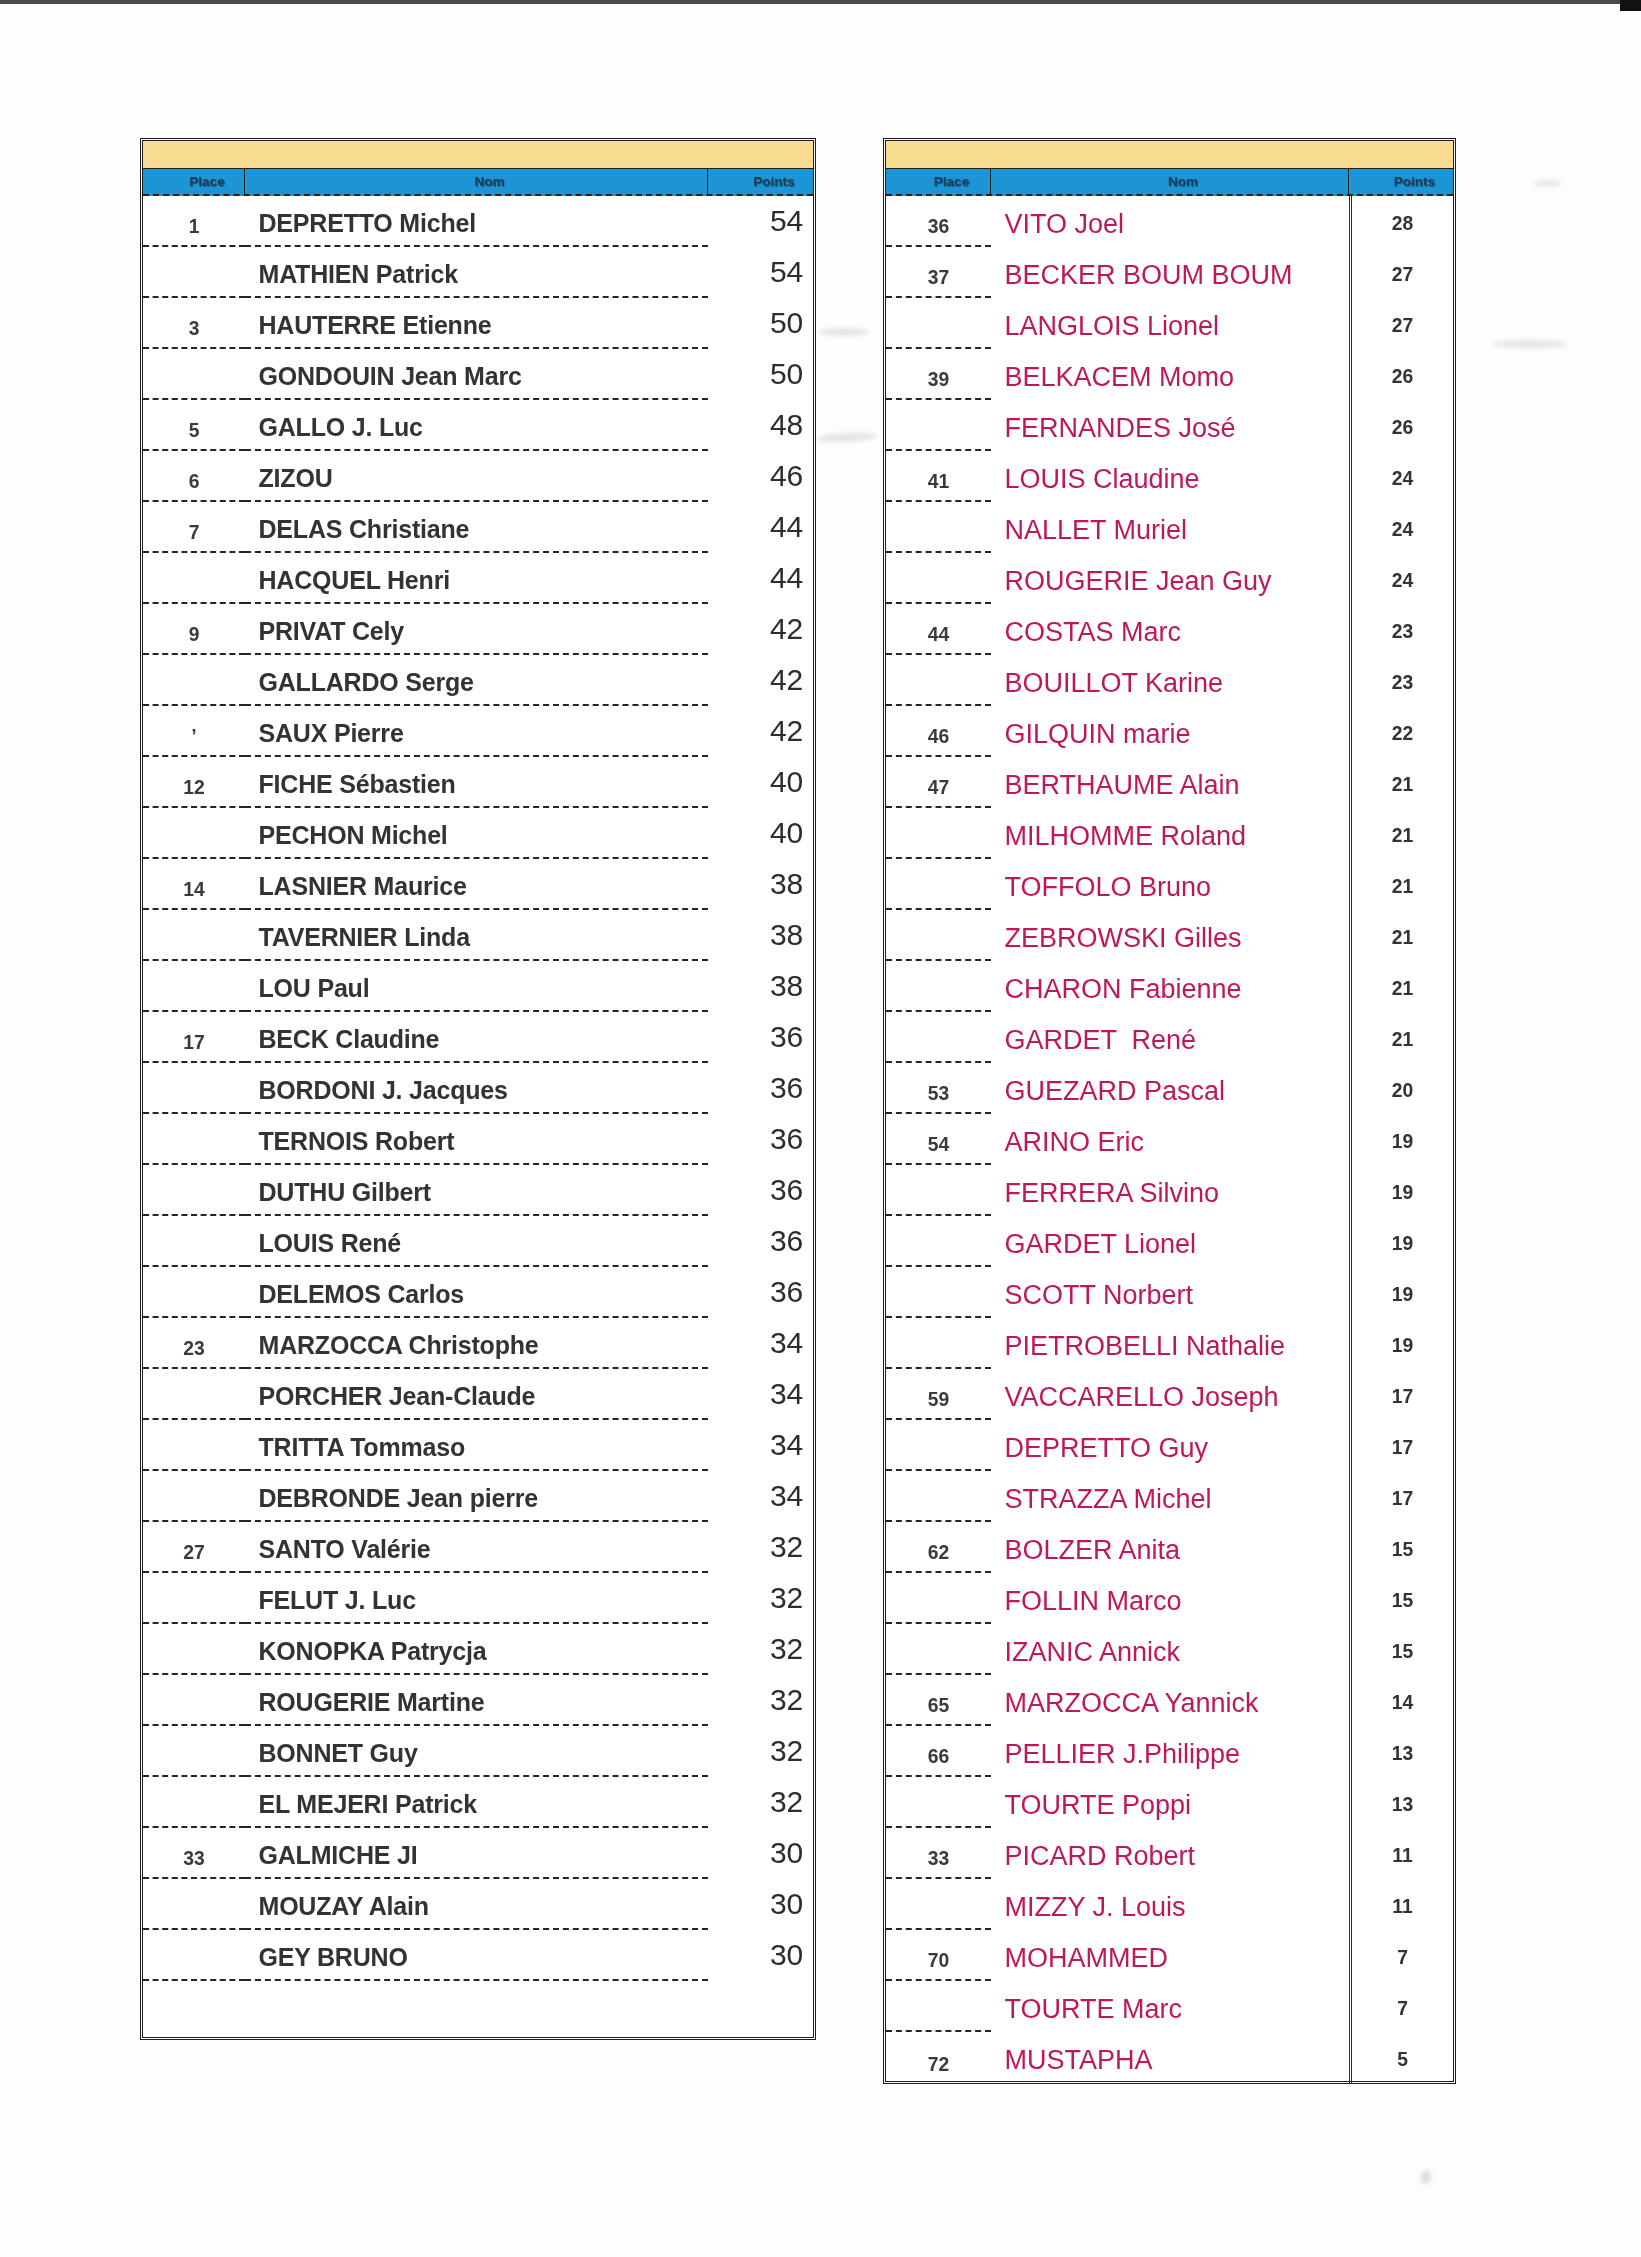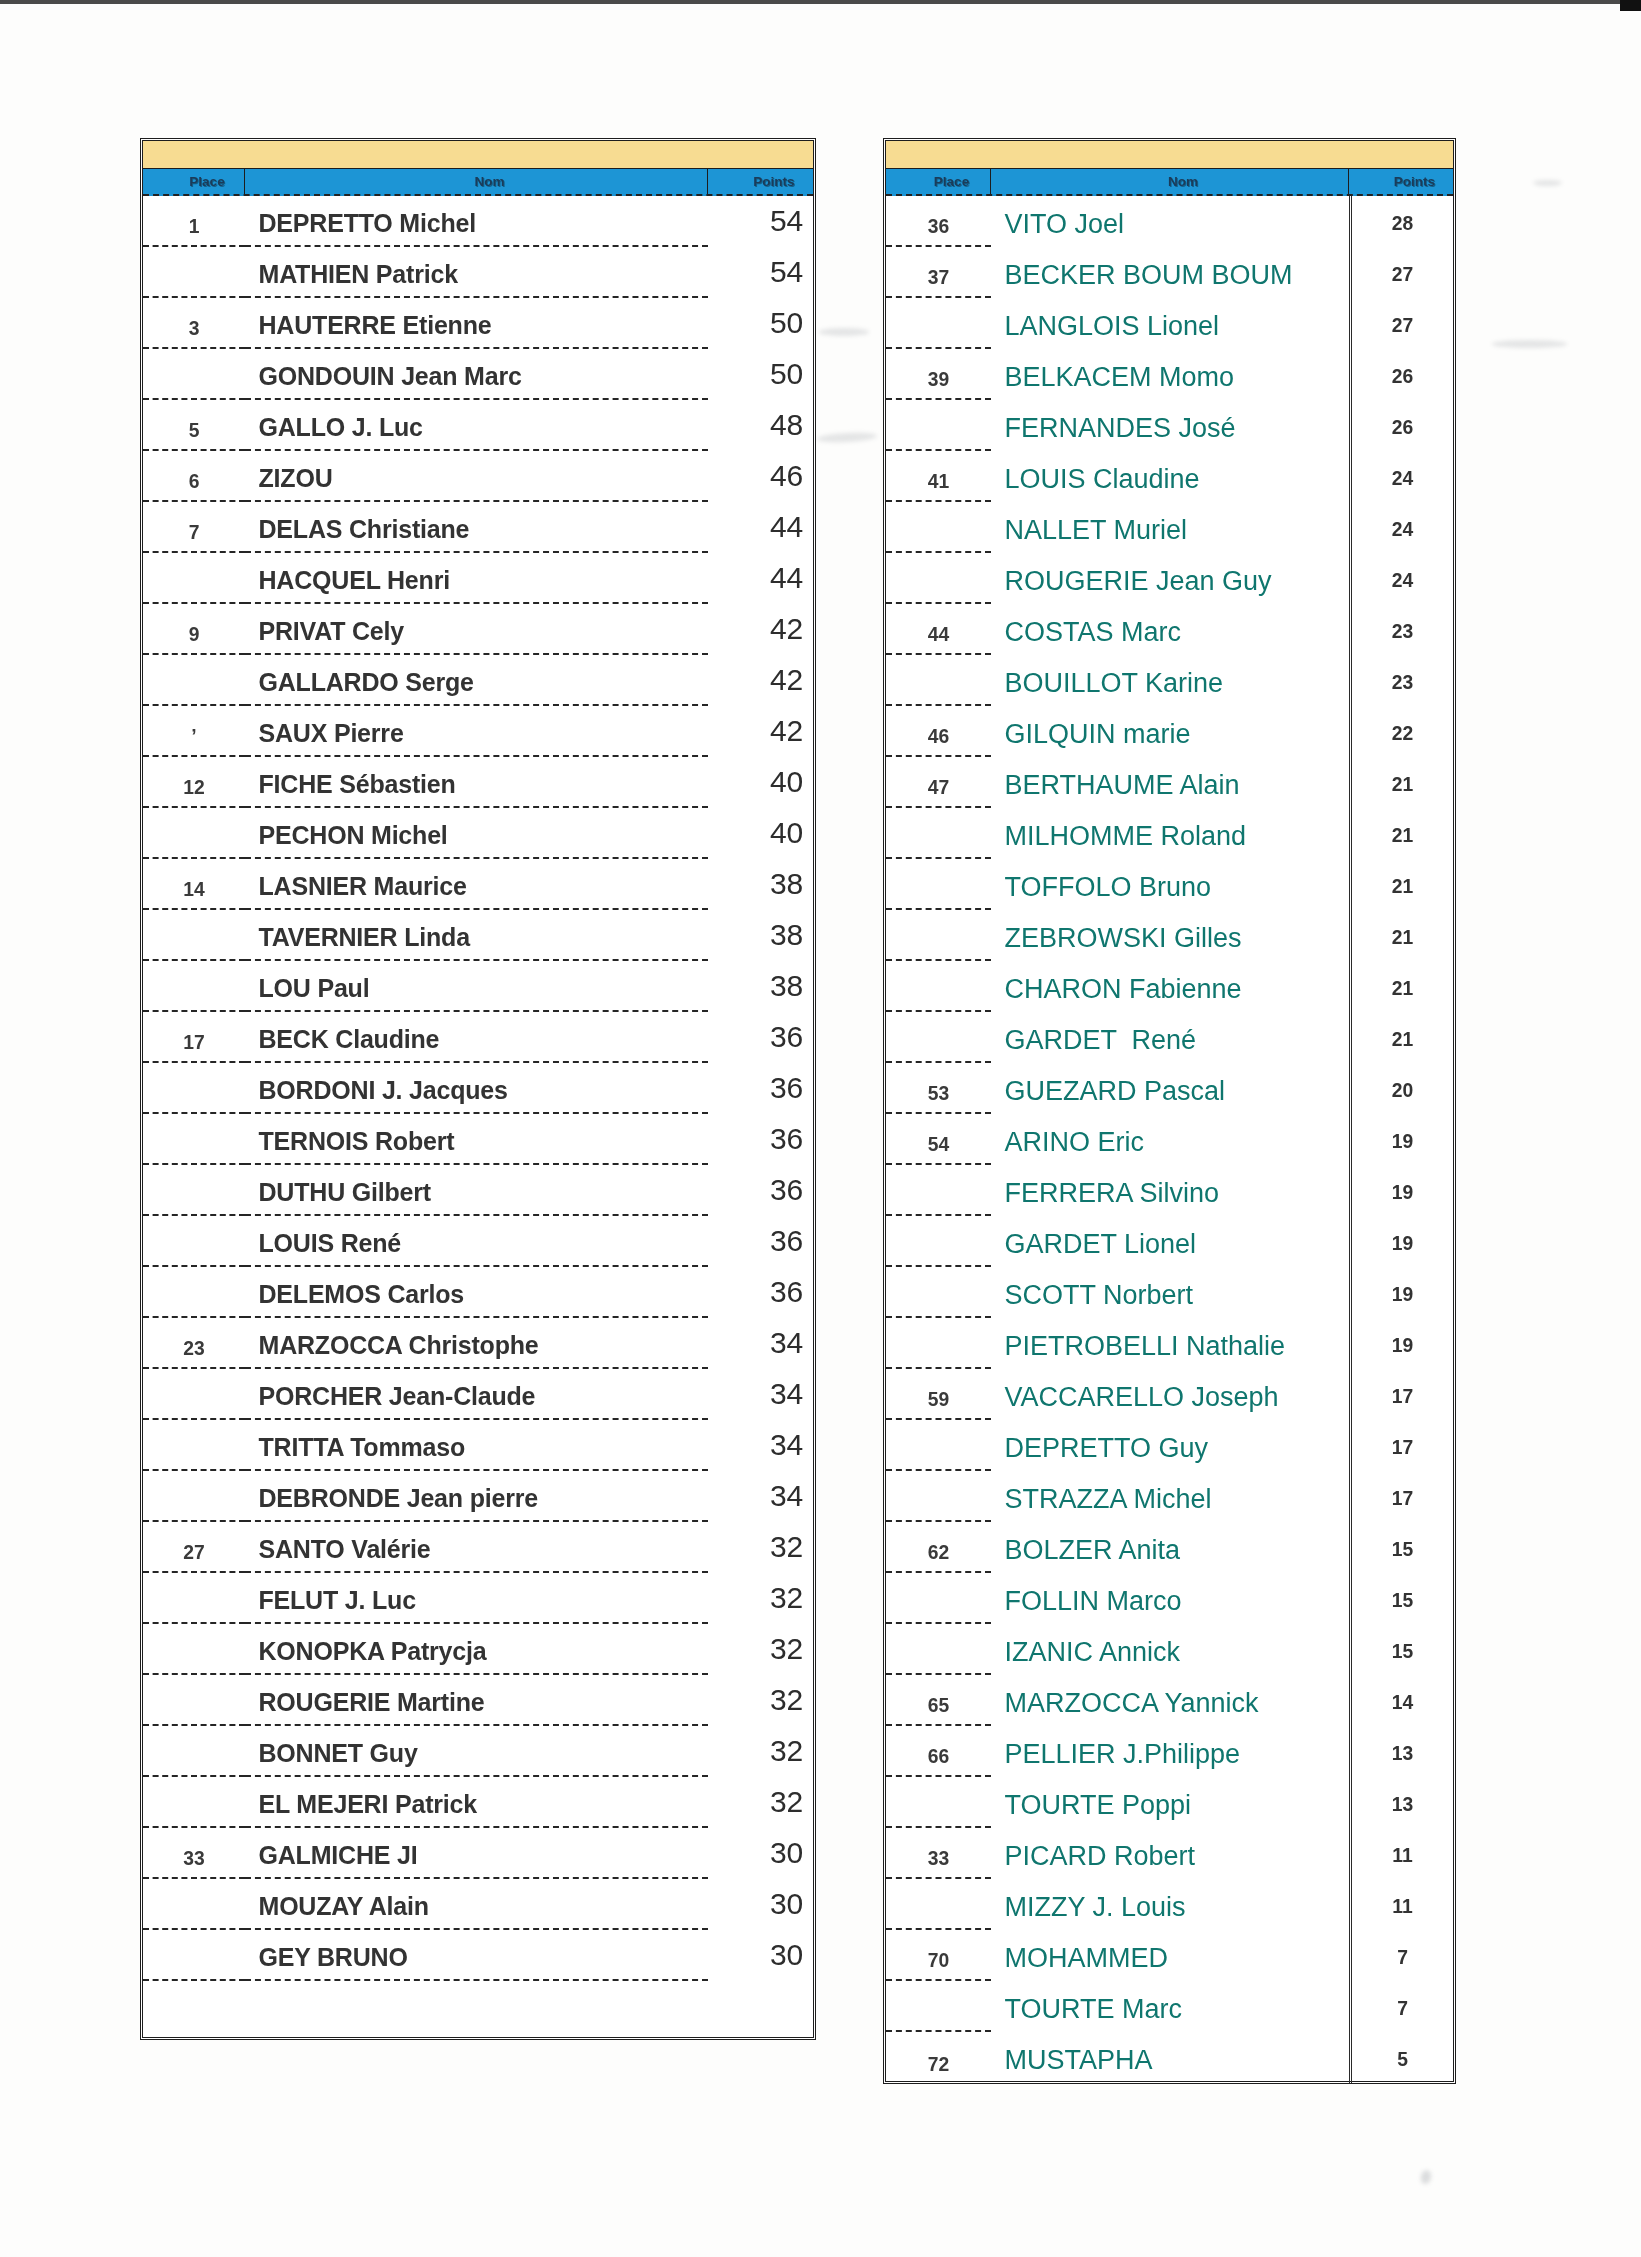--- a/index.html
+++ b/index.html
@@ -66,21 +66,21 @@
 
   .tbl-left .cell.nom{
     font-size:25px;font-weight:700;letter-spacing:-0.2px;color:#333;
   }
   .tbl-left .cell.points{
     justify-content:flex-end;
     padding-right:9.7px;padding-bottom:8.7px;
     font-size:30px;font-weight:400;color:#2d2d2d;
   }
   .tbl-right .cell.nom{
-    font-size:27px;font-weight:400;color:#0f766e;
+    font-size:27px;font-weight:400;color:#be185d;
   }
   .tbl-right .cell.points{
     justify-content:center;
     padding-bottom:11.6px;
     font-size:19.3px;font-weight:700;color:#333;
     border-left:3.9px double #2a2a2a;
   }
 
   
   .tbl-left  .cell.place, .tbl-left .cell.nom{ border-bottom:2.9px dashed #252525; }

